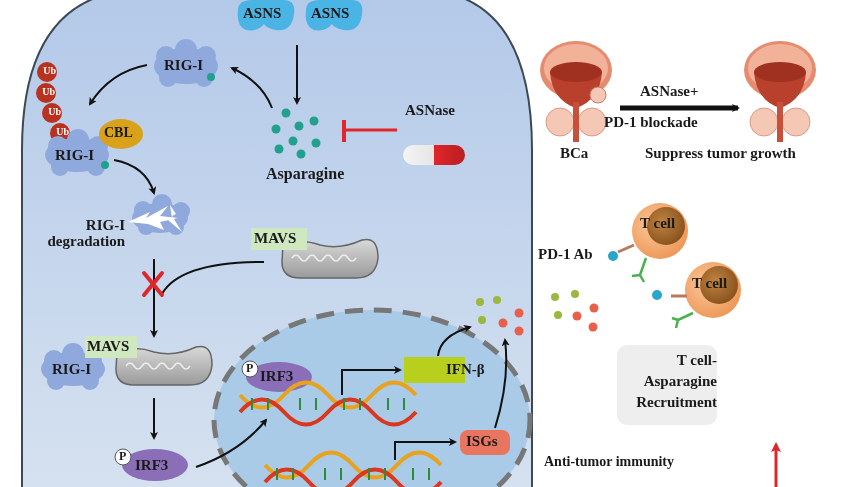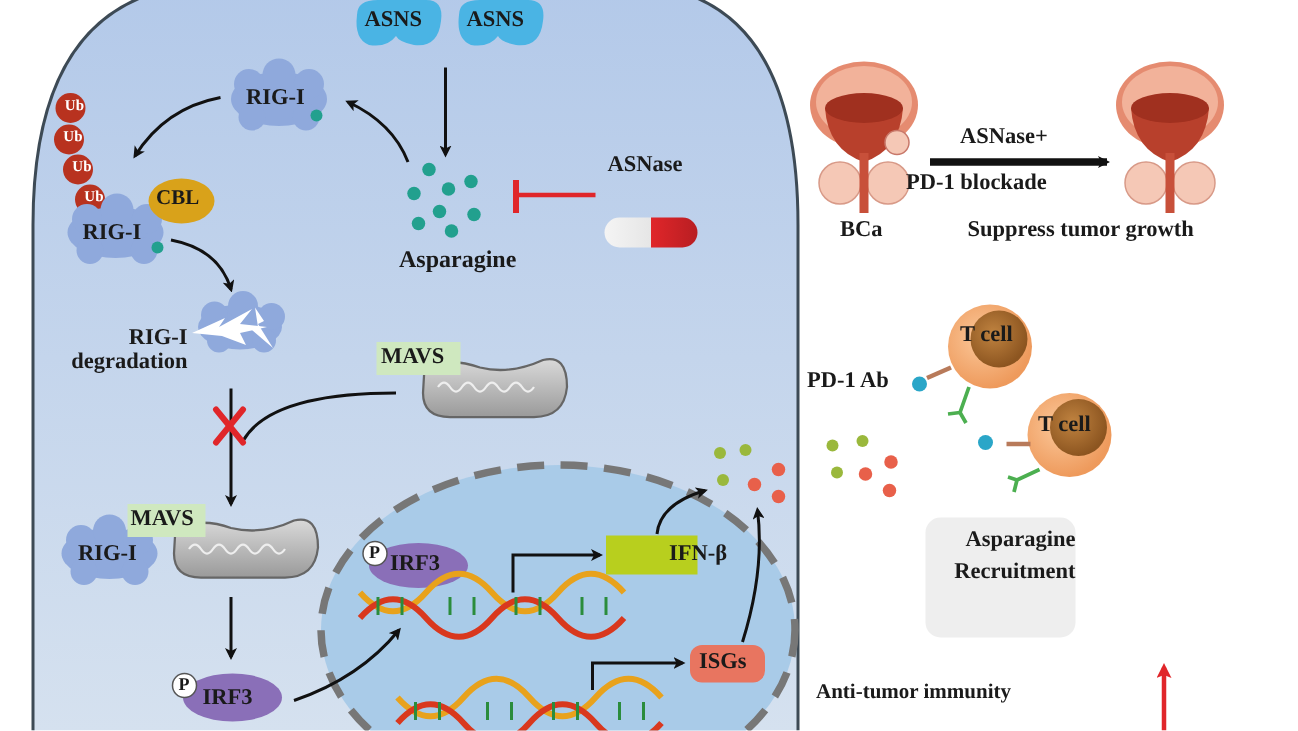--- a/index.html
+++ b/index.html
@@ -273,16 +273,17 @@
 <div class="lbl" style="left:466px;top:434px;font-size:15px;">ISGs</div>
 
 <div class="lbl" style="left:560px;top:146px;font-size:15px;">BCa</div>
 <div class="lbl" style="left:640px;top:84px;font-size:15px;">ASNase+</div>
 <div class="lbl" style="left:584px;top:115px;font-size:15px;margin-left:20px;">PD-1 blockade</div>
 <div class="lbl" style="left:645px;top:146px;font-size:15px;">Suppress tumor growth</div>
 <div class="lbl" style="left:538px;top:247px;font-size:15px;">PD-1 Ab</div>
 <div class="lbl" style="left:640px;top:216px;font-size:15px;">T cell</div>
 <div class="lbl" style="left:692px;top:276px;font-size:15px;">T cell</div>
 <div class="lbl c" style="left:617px;top:350px;width:100px;font-size:15px;line-height:21px;">
+  <div>T cell-</div>
   <div>Asparagine</div>
   <div>Recruitment</div>
 </div>
 <div class="lbl" style="left:544px;top:455px;font-size:14px;">Anti-tumor immunity</div>
 
 </body></html>

